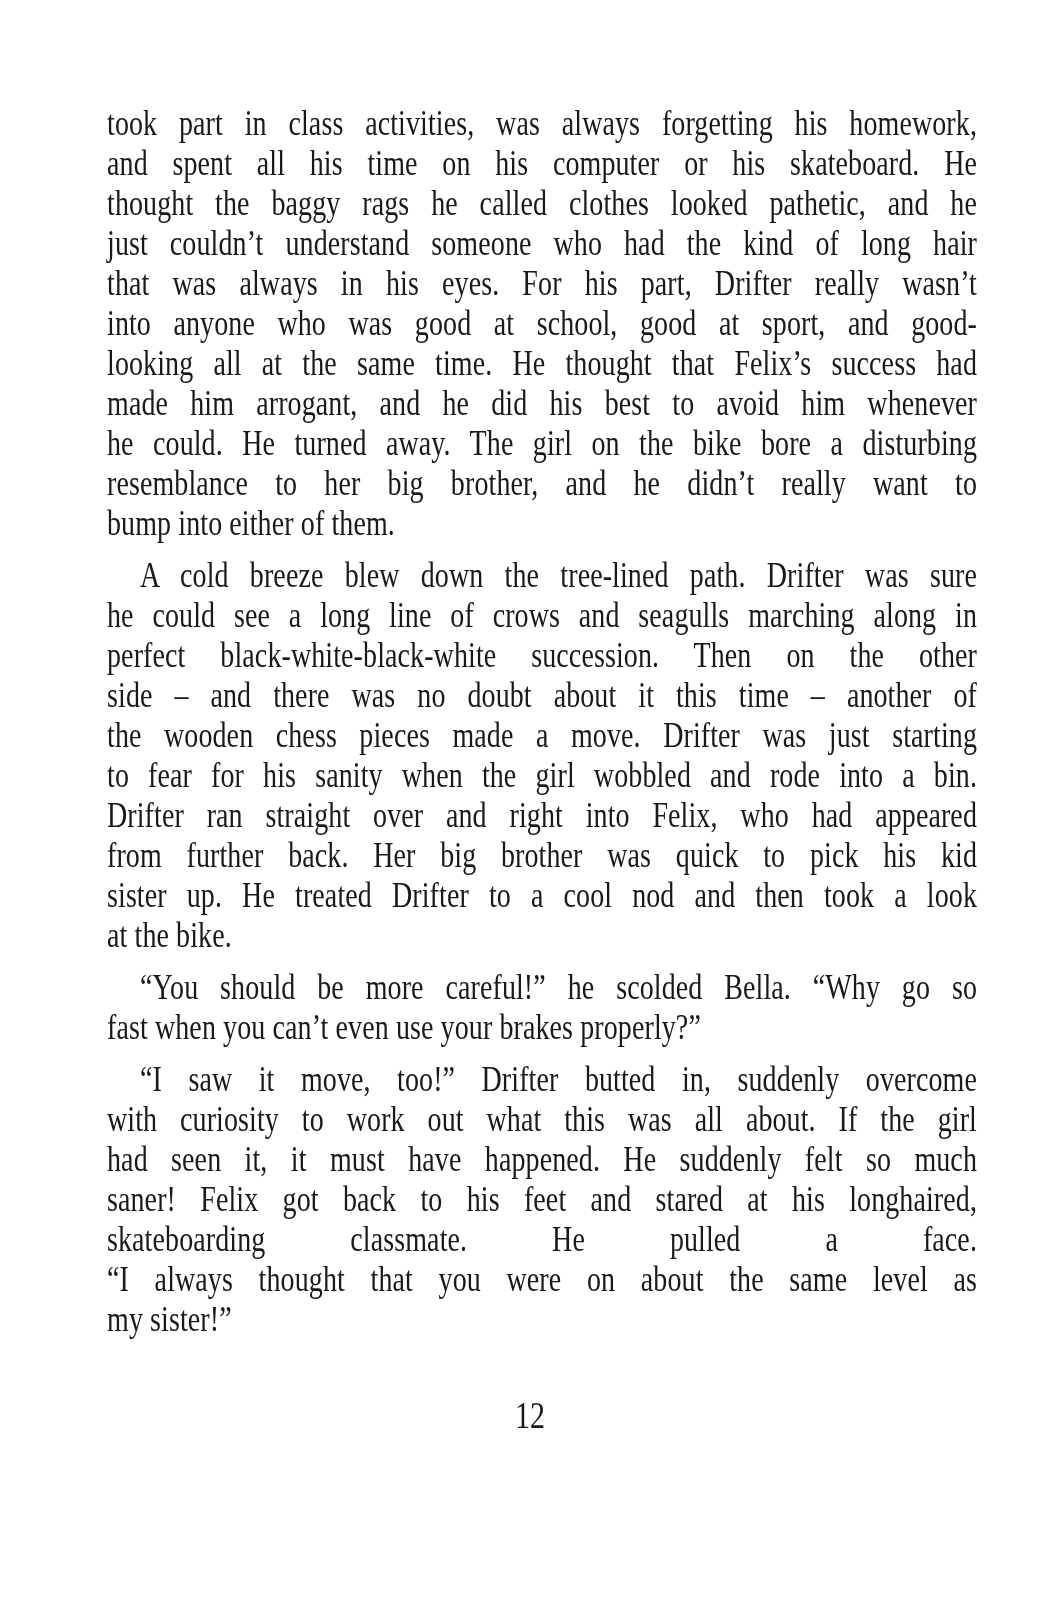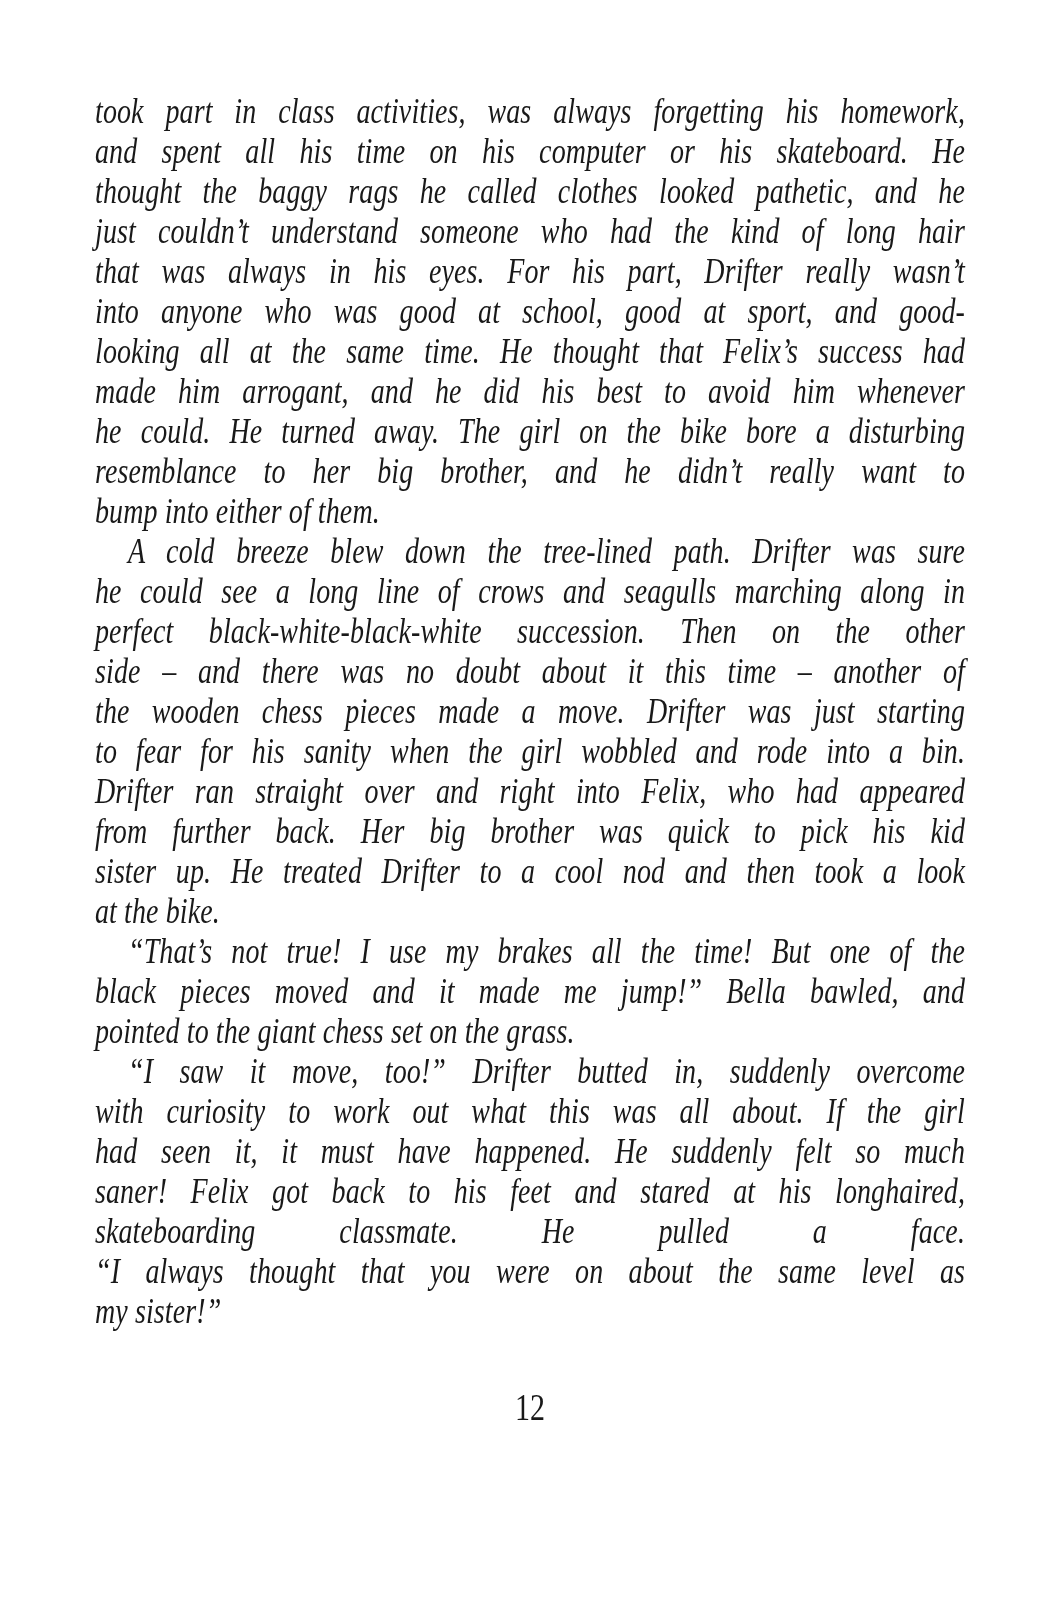--- a/index.html
+++ b/index.html
@@ -15,23 +15,22 @@
     color: #191919;
     overflow: hidden;
   }
   .page {
     padding: 91px 98px 0 95px;
   }
   .text-block {
     width: 870px;
   }
   .para {
-    margin: 0;
+    margin: 12px;
     padding: 0;
-    font-style: italic;
   }
   .line {
     display: block;
     width: 870px;
     height: 40px;
     line-height: 40px;
     font-size: 28px;
     text-align: justify;
     text-align-last: justify;
     text-justify: inter-word;
@@ -79,23 +78,22 @@
         <span class="line">perfect black-white-black-white succession. Then on the other</span>
         <span class="line">side – and there was no doubt about it this time – another of</span>
         <span class="line">the wooden chess pieces made a move. Drifter was just starting</span>
         <span class="line">to fear for his sanity when the girl wobbled and rode into a bin.</span>
         <span class="line">Drifter ran straight over and right into Felix, who had appeared</span>
         <span class="line">from further back. Her big brother was quick to pick his kid</span>
         <span class="line">sister up. He treated Drifter to a cool nod and then took a look</span>
         <span class="line last">at the bike.</span>
       </p>
       <p class="para">
-        <span class="line indent">“That’s not true! I use my brakes all the time! But one of the</span>
-        <span class="line">black pieces moved and it made me jump!” Bella bawled, and</span>
-        <span class="line last">pointed to the giant chess set on the grass.</span>
+        <span class="line indent">“You should be more careful!” he scolded Bella. “Why go so</span>
+        <span class="line last">fast when you can’t even use your brakes properly?”</span>
       </p>
       <p class="para">
         <span class="line indent">“I saw it move, too!” Drifter butted in, suddenly overcome</span>
         <span class="line">with curiosity to work out what this was all about. If the girl</span>
         <span class="line">had seen it, it must have happened. He suddenly felt so much</span>
         <span class="line">saner! Felix got back to his feet and stared at his longhaired,</span>
         <span class="line">skateboarding classmate. He pulled a face.</span>
         <span class="line">“I always thought that you were on about the same level as</span>
         <span class="line last">my sister!”</span>
       </p>

